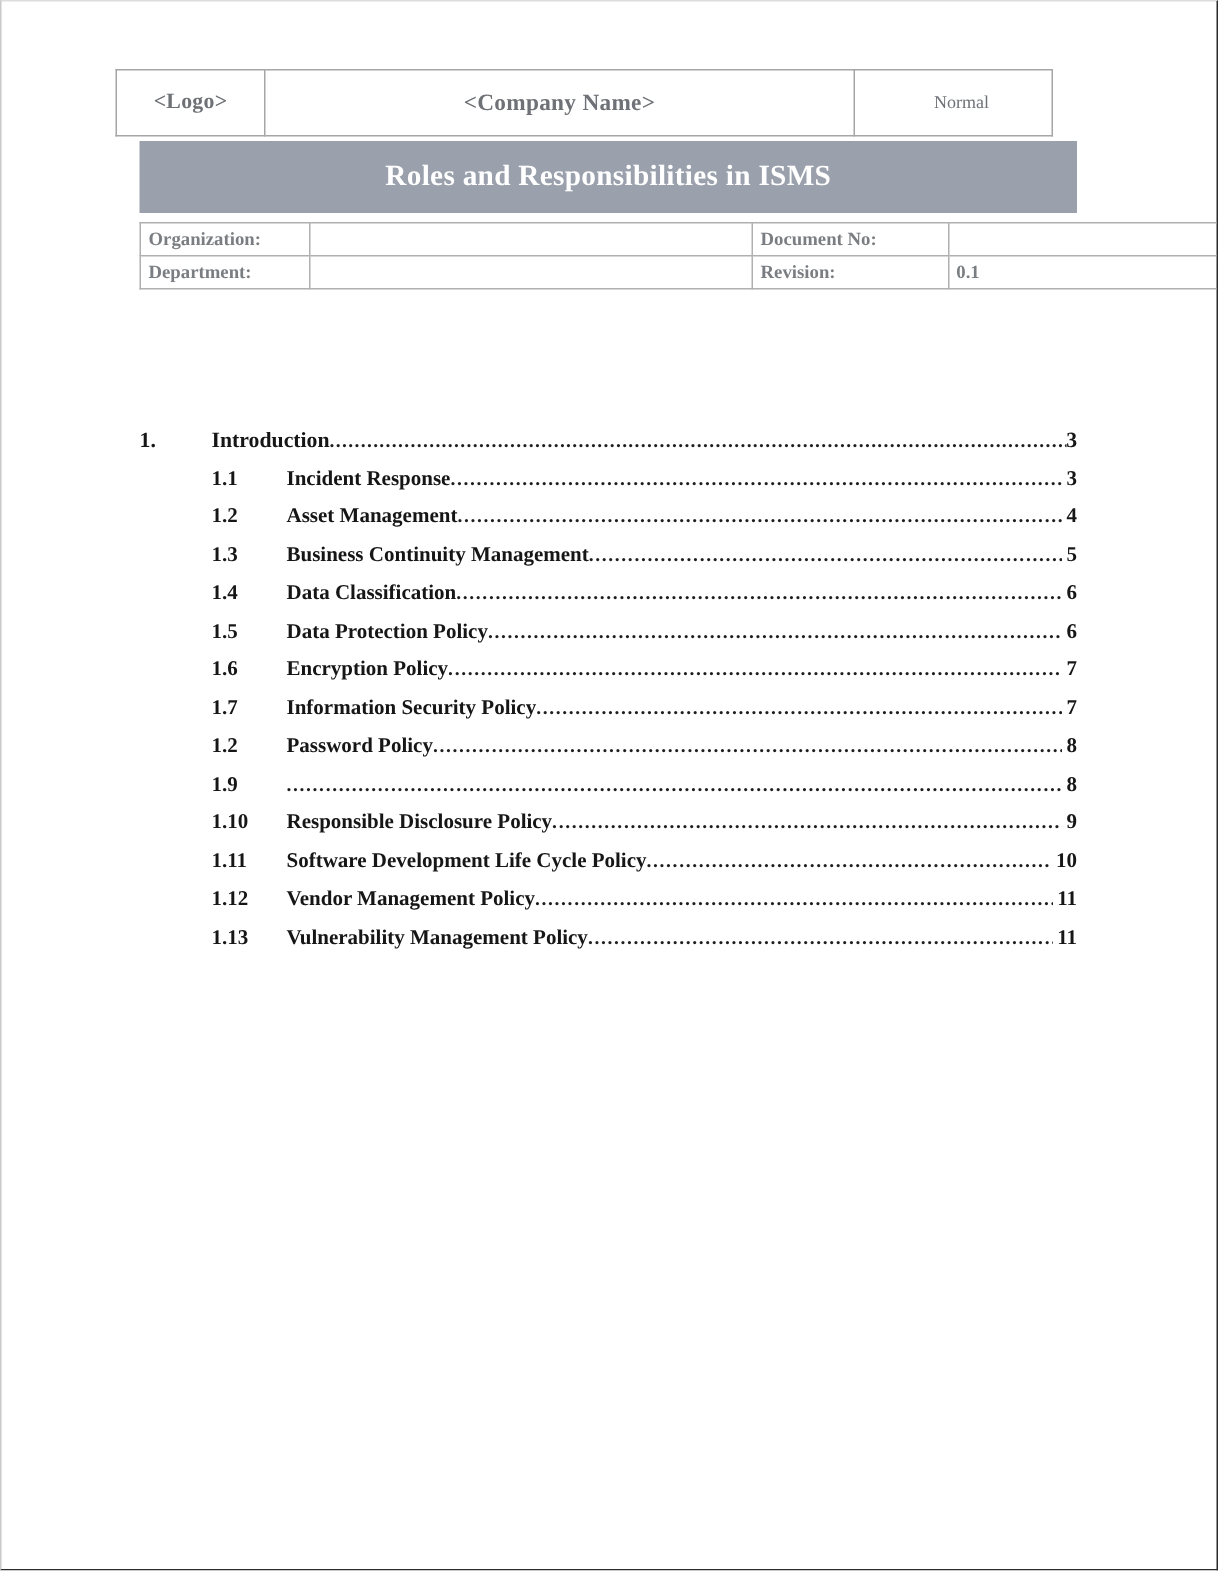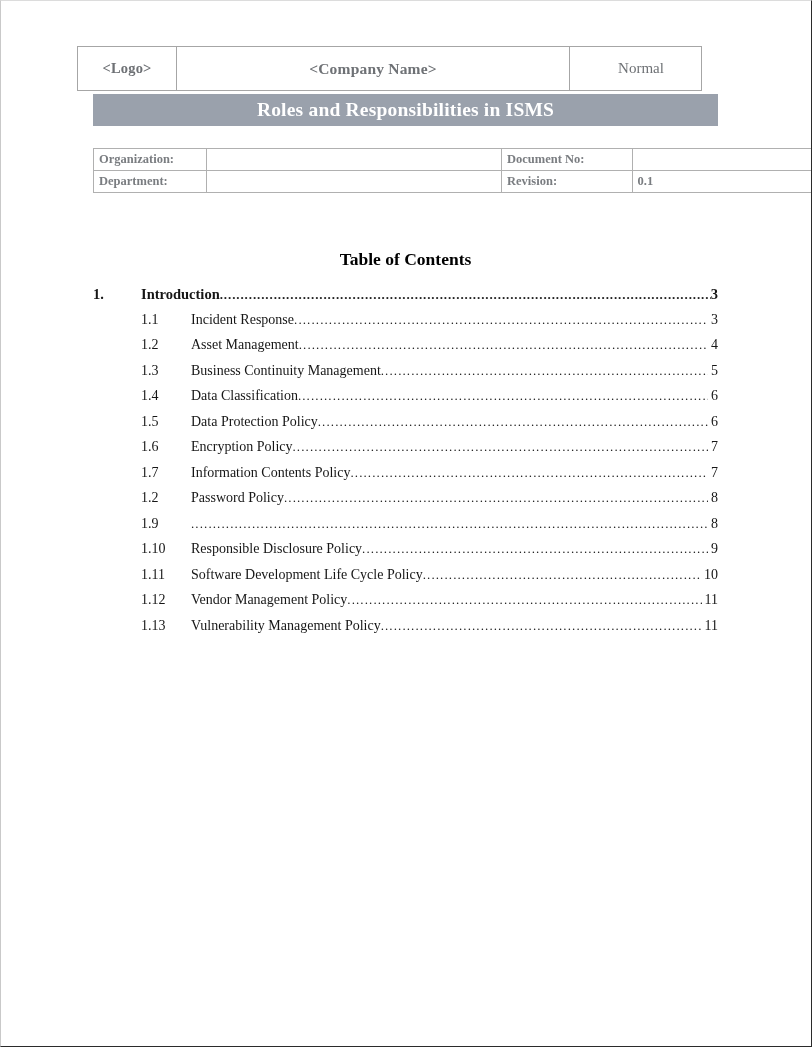--- a/index.html
+++ b/index.html
@@ -47,31 +47,31 @@
     letter-spacing: .2px;
   }
   .hdr-company {
     font-weight: bold;
     font-size: 15.5px;
     letter-spacing: .2px;
   }
   .hdr-class {
     width: 118px;
     font-weight: normal;
-    font-size: 15px;
+    font-size: 12px;
     padding-left: 12px;
   }
 
   
   .banner {
     position: absolute;
     left: 92px;
     top: 93px;
     width: 625px;
-    height: 32px;
+    height: 48px;
     background: #9aa1ac;
     color: #ffffff;
     display: flex;
     align-items: center;
     justify-content: center;
     font-weight: bold;
     font-size: 19.5px;
     letter-spacing: .2px;
     font-family: "Liberation Serif", serif;
   }
@@ -131,21 +131,21 @@
     align-items: baseline;
     height: 25.5px;
     color: #161616;
   }
   .toc-row.lvl1 {
     font-weight: bold;
     font-family: "Liberation Serif", serif;
     font-size: 14.5px;
   }
   .toc-row.lvl2 {
-    font-weight: normal;
+    font-weight: bold;
     font-family: "Liberation Serif", serif;
     font-size: 14px;
   }
   .toc-num {
     flex: 0 0 auto;
     white-space: nowrap;
   }
   .toc-row.lvl1 .toc-num { width: 48px; }
   .toc-row.lvl2 .toc-num { width: 50px; margin-left: 48px; }
   .toc-label {
@@ -205,21 +205,20 @@
       </tr>
       <tr>
         <td class="lbl">Department:</td>
         <td class="val"></td>
         <td class="lbl">Revision:</td>
         <td class="val">0.1</td>
       </tr>
     </tbody>
   </table>
 
-  <div class="toc-title">Table of Contents</div>
 
   <div class="toc" id="toc-list">
       <div class="toc-row lvl1">
         <span class="toc-num">1.</span>
         <span class="toc-label">Introduction</span>
         <span class="toc-dots">................................................................................................................................................................................................................................................................................................................................................................................................................</span>
         <span class="toc-page">3</span>
       </div>
       <div class="toc-row lvl2">
         <span class="toc-num">1.1</span>
@@ -252,21 +251,21 @@
         <span class="toc-page">6</span>
       </div>
       <div class="toc-row lvl2">
         <span class="toc-num">1.6</span>
         <span class="toc-label">Encryption Policy</span>
         <span class="toc-dots">................................................................................................................................................................................................................................................................................................................................................................................................................</span>
         <span class="toc-page">7</span>
       </div>
       <div class="toc-row lvl2">
         <span class="toc-num">1.7</span>
-        <span class="toc-label">Information Contents Policy</span>
+        <span class="toc-label">Information Security Policy</span>
         <span class="toc-dots">................................................................................................................................................................................................................................................................................................................................................................................................................</span>
         <span class="toc-page">7</span>
       </div>
       <div class="toc-row lvl2">
         <span class="toc-num">1.2</span>
         <span class="toc-label">Password Policy</span>
         <span class="toc-dots">................................................................................................................................................................................................................................................................................................................................................................................................................</span>
         <span class="toc-page">8</span>
       </div>
       <div class="toc-row lvl2">

